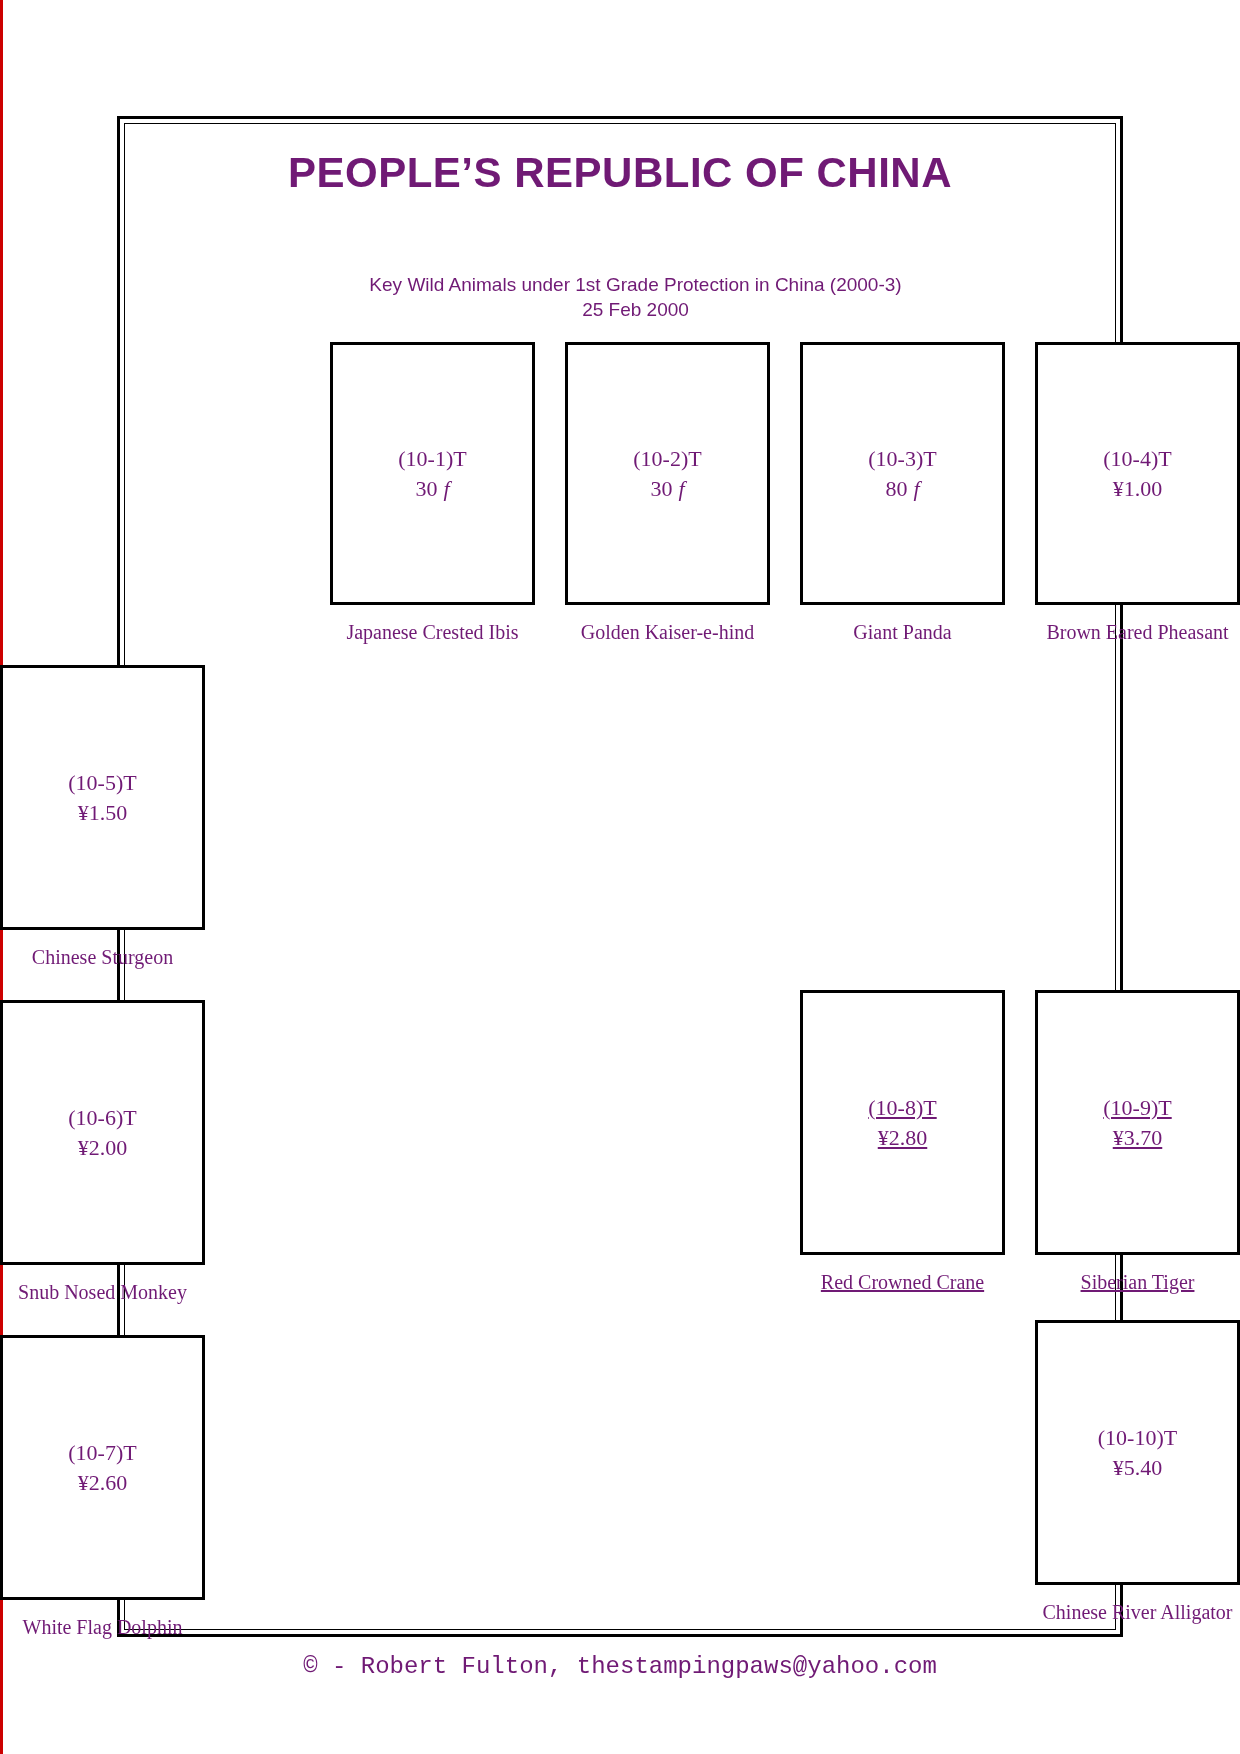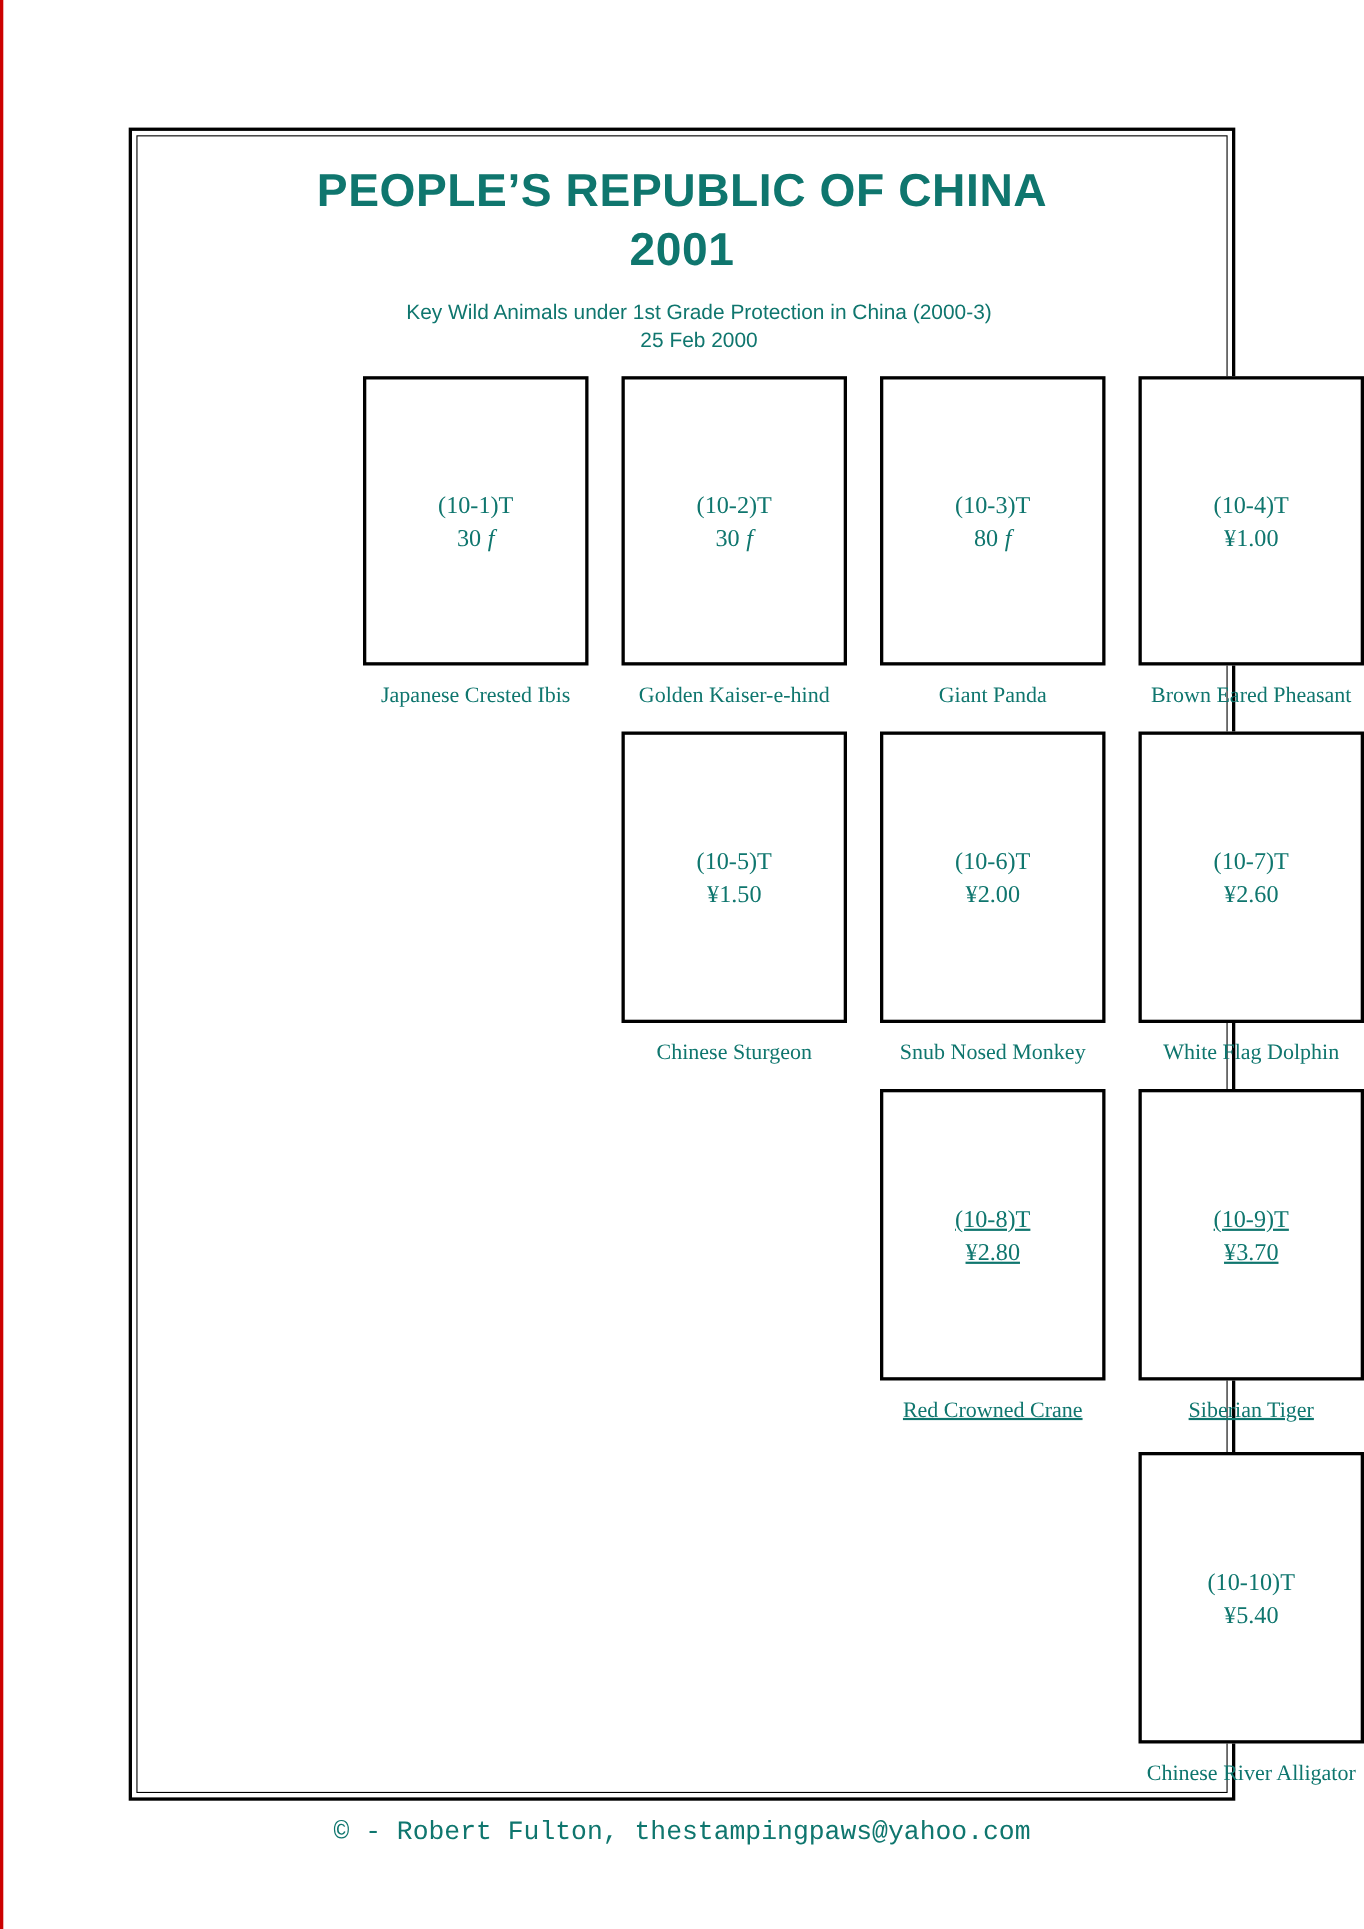--- a/index.html
+++ b/index.html
@@ -2,21 +2,21 @@
 <html><head>
 <meta charset="utf-8">
 <style>
   * { margin: 0; padding: 0; box-sizing: border-box; }
   html, body { background: #ffffff; }
   .page {
     position: relative;
     width: 1240px;
     height: 1754px;
     background: #ffffff;
-    color: #0f766e;
+    color: #701a75;
     font-family: "Liberation Serif", serif;
     overflow: hidden;
   }
   .edge-line {
     position: absolute;
     left: 0; top: 0;
     width: 3px; height: 1754px;
     background: #cc0000;
   }
   .frame {
@@ -53,21 +53,21 @@
   }
   .stamp-row {
     position: absolute;
     left: 0;
     width: 100%;
     display: flex;
     justify-content: flex-end;
     gap: 30px;
   }
   .row-1 { top: 342px; }
-  .row-2 { top: 665px; }
+  .row-2 { top: 665px; flex-direction: column; }
   .row-3 { top: 990px; text-decoration: underline; }
   .row-4 { top: 1320px; }
   .stamp-cell {
     width: 205px;
     display: flex;
     flex-direction: column;
     align-items: center;
   }
   .stamp-box {
     width: 205px;
@@ -109,21 +109,20 @@
 <div class="page">
 
   <div class="edge-line"></div>
 
   <div class="frame">
     <div class="frame-inner"></div>
   </div>
 
   <header class="titles">
     <div>PEOPLE’S REPUBLIC OF CHINA</div>
-    <div>2001</div>
   </header>
 
   <div class="subtitle">
     <div>Key Wild Animals under 1st Grade Protection in China (2000-3)</div>
     <div>25 Feb 2000</div>
   </div>
 
   <div class="stamp-row row-1">
     <div class="stamp-cell">
       <div class="stamp-box">

